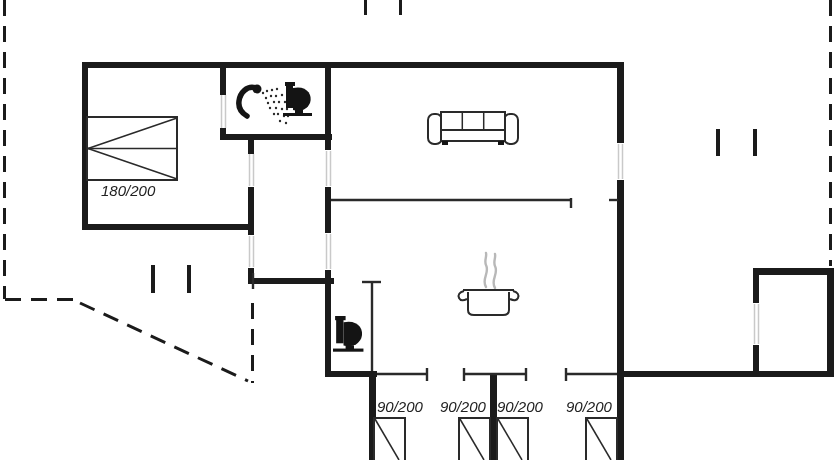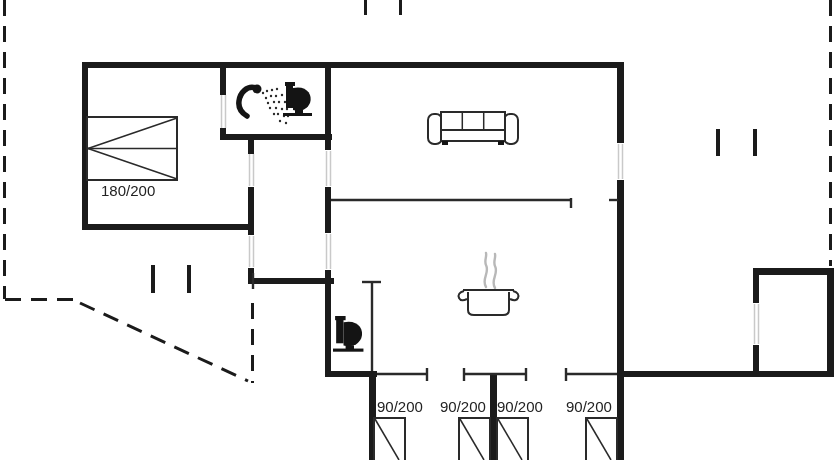--- a/index.html
+++ b/index.html
@@ -1,16 +1,16 @@
 <!DOCTYPE html>
 <html style="--bg: #ffffff; --wall: #1b1b1b; --line: #2a2a2a; --jamb: #c9c9c9; --steam: #b8b8b8; --text: #222222;"><head>
 <meta charset="utf-8">
 <style>
   html,body{margin:0;padding:0;background:#fff;}
-  #stage{position:relative;width:834px;height:460px;background:var(--bg,#fff);overflow:hidden;}
+  #stage{position:relative;width:834px;height:460px;background:var(--bg,#fff);overflow:hidden;font-style:italic;}
   svg{display:block;}
   .wall{fill:var(--wall,#1b1b1b);}
   .thin{stroke:var(--line,#2a2a2a);stroke-width:2.4;fill:none;}
   .thin2{stroke:var(--line,#2a2a2a);stroke-width:2;fill:none;}
   .jamb{stroke:var(--jamb,#c9c9c9);stroke-width:1.5;fill:none;}
   .dash{stroke:var(--wall,#1b1b1b);stroke-width:3;fill:none;stroke-dasharray:16 10;}
   .furn{fill:#ffffff;stroke:var(--line,#2a2a2a);stroke-width:2;}
   .furnln{stroke:var(--line,#2a2a2a);stroke-width:1.5;fill:none;}
   .glyph{fill:#141414;stroke:none;}
   .hook{stroke:#141414;stroke-width:5.5;fill:none;stroke-linecap:round;}

